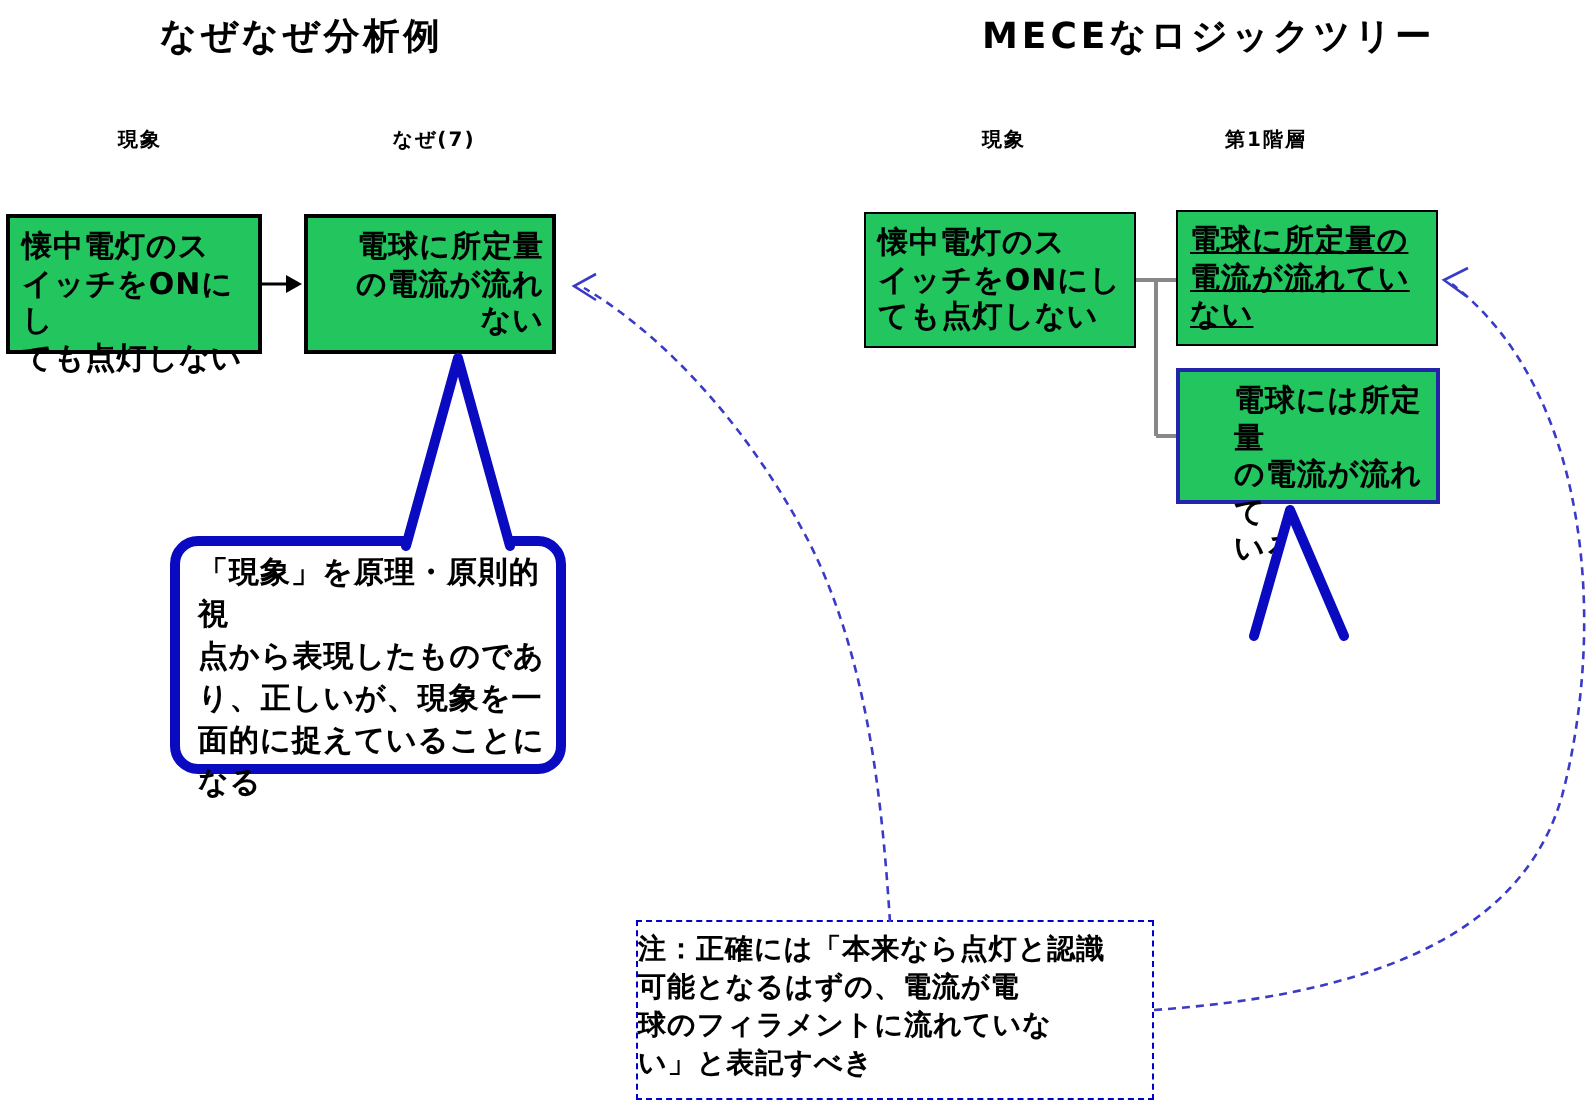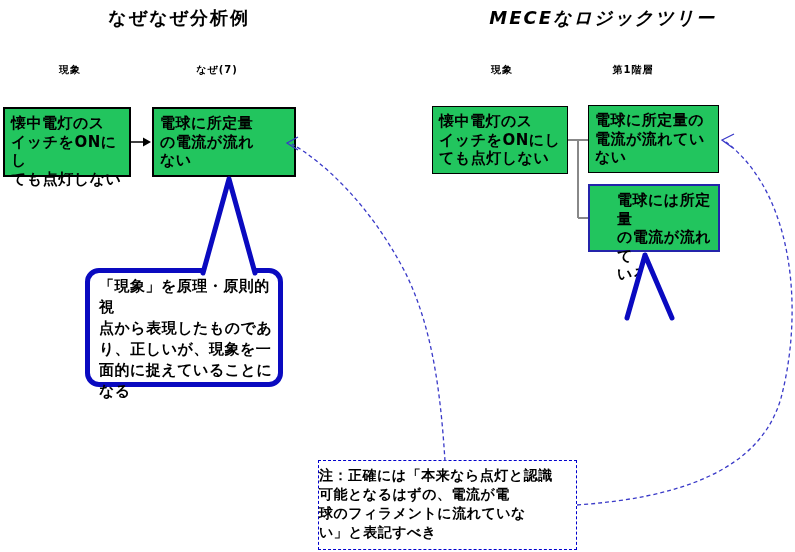--- a/index.html
+++ b/index.html
@@ -2,21 +2,21 @@
 <html><head>
 <meta charset="utf-8">
 <style>
   html,body{margin:0;padding:0;background:#fff;}
   #canvas{
     position:relative;width:795px;height:552px;background:#fff;overflow:hidden;
     font-family:"DejaVu Sans","Liberation Sans",sans-serif;
     font-weight:bold;color:#000;
   }
   .abs{position:absolute;}
-  .title{font-size:18px;letter-spacing:2px;text-align:right;white-space:nowrap;}
+  .title{font-size:18px;letter-spacing:2px;text-align:left;white-space:nowrap;}
   .col-label{font-size:10px;text-align:center;white-space:nowrap;letter-spacing:1px;}
   .box{
     border:2px solid var(--box-border,#000);
     background:#22c55e;font-size:15px;line-height:18.5px;
     padding:5px 4px 0 6px;white-space:pre-line;letter-spacing:0.5px;
     box-sizing:border-box;
   }
   .box.thin{border-width:1.5px;}
   .box.blue{border:2px solid var(--branch-border,#2424aa);padding-left:27px;}
   .callout{
@@ -40,38 +40,38 @@
   .dash-arrowhead{stroke:var(--dashed,#3a3ac8);stroke-width:1.3;fill:none;}
   .pointer-fill{fill:#fff;stroke:none;}
   .pointer-legs{stroke:var(--accent,#0a0ac0);stroke-width:5;fill:none;stroke-linecap:round;}
 </style>
 </head>
 <body>
 
 <div id="canvas" style="--accent: #0a0ac0; --dashed: #3a3ac8; --note-border: #0000cc; --branch-border: #2424aa; --box-border: #000000; --bracket: #888888;">
 
   <div class="abs title" style="left:80px;top:6px;width:170px;">なぜなぜ分析例</div>
-  <div class="abs title" style="left:476px;top:6px;width:240px;font-style:italic;">MECEなロジックツリー</div>
+  <div class="abs title" style="left:491px;top:6px;width:240px;">MECEなロジックツリー</div>
 
   <div class="abs col-label" style="left:48px;top:63px;width:44px;">現象</div>
   <div class="abs col-label" style="left:183px;top:63px;width:68px;">なぜ(7)</div>
   <div class="abs col-label" style="left:480px;top:63px;width:44px;">現象</div>
   <div class="abs col-label" style="left:596px;top:63px;width:74px;">第1階層</div>
 
   <div class="abs box" style="left:3px;top:107px;width:128px;height:70px;">懐中電灯のス
 イッチをONにし
 ても点灯しない</div>
-  <div class="abs box" style="left:152px;top:107px;width:144px;height:70px;">電球に所定量
+  <div class="abs box" style="left:152px;top:107px;width:126px;height:70px;text-align:right;">電球に所定量
 の電流が流れ
 ない</div>
 
   <div class="abs box thin" style="left:432px;top:106px;width:136px;height:68px;">懐中電灯のス
 イッチをONにし
 ても点灯しない</div>
-  <div class="abs box thin" style="left:588px;top:105px;width:131px;height:68px;">電球に所定量の
+  <div class="abs box thin" style="left:588px;top:105px;width:131px;height:68px;text-decoration:underline;">電球に所定量の
 電流が流れてい
 ない</div>
   <div class="abs box blue" style="left:588px;top:184px;width:132px;height:68px;">電球には所定量
 の電流が流れて
 いる</div>
 
   <div class="abs callout callout-l" style="left:85px;top:268px;width:198px;height:119px;">「現象」を原理・原則的視
 点から表現したものであ
 り、正しいが、現象を一
 面的に捉えていることに

